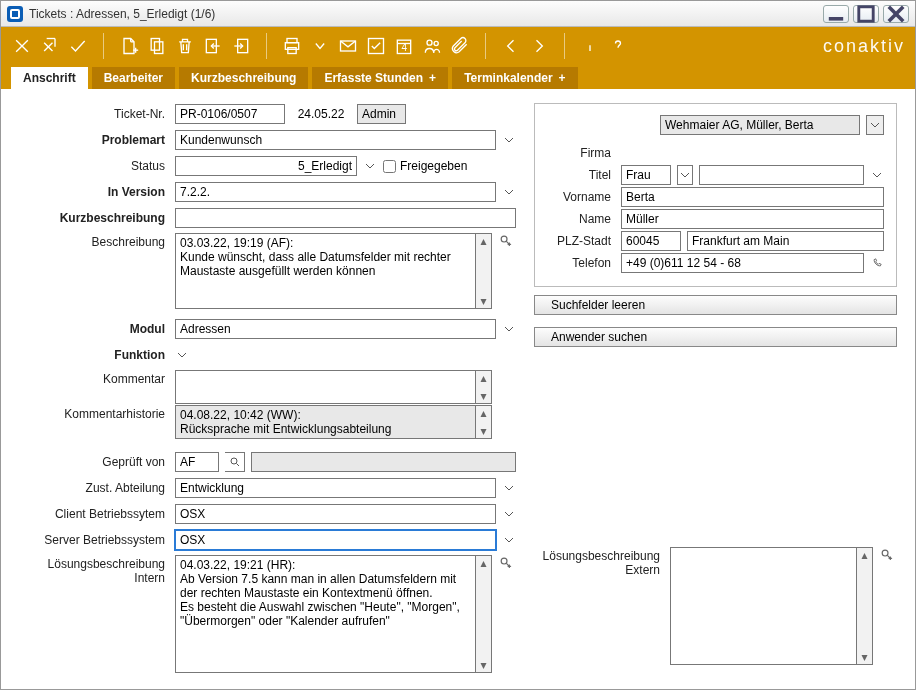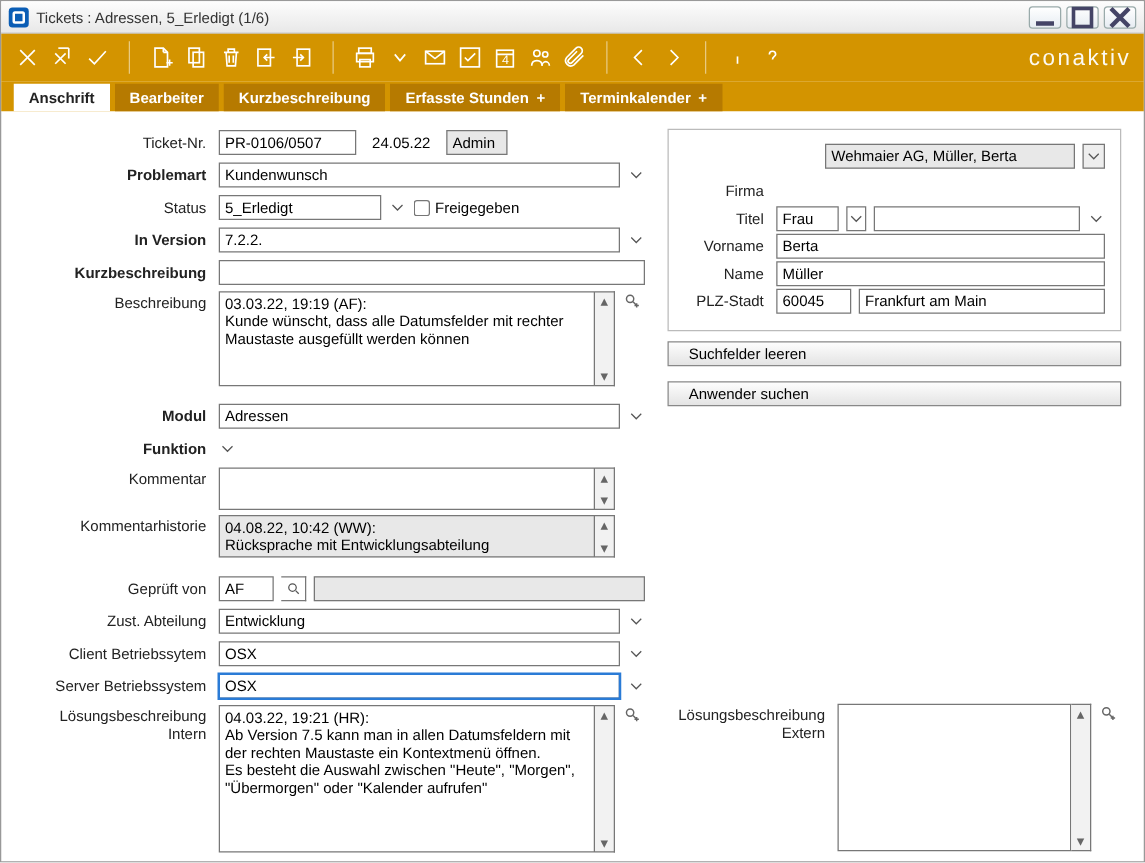--- a/index.html
+++ b/index.html
@@ -14,21 +14,21 @@
   .toolbar { height:38px; background:#d39400; display:flex; align-items:center; padding:0 10px; gap:10px; }
   .tb-grp { display:flex; align-items:center; gap:6px; }
   .tb-sep { width:1px; height:26px; background:rgba(255,255,255,0.5); margin:0 4px; }
   .tb-btn { width:22px; height:22px; display:flex; align-items:center; justify-content:center; color:#fff; }
   .tb-btn svg { width:20px; height:20px; stroke:#fff; fill:none; stroke-width:1.6; }
   .brand { margin-left:auto; color:#fff; font-size:18px; letter-spacing:2px; font-weight:300; text-transform:lowercase; opacity:0.95; font-family: Liberation Sans, sans-serif;}
   .tabs { height:24px; background:#d39400; display:flex; align-items:flex-end; padding-left:10px; gap:4px; }
   .tab { height:22px; padding:0 12px; background:#b67a00; color:#fff; display:flex; align-items:center; gap:6px; font-weight:bold; cursor:pointer;}
   .tab.active { background:#fff; color:#222; }
   .tab .plus { font-weight:bold; }
-  .content { flex:1; padding:14px 18px 8px 18px; display:flex; gap:18px; overflow:auto; }
+  .content { flex:1; padding:14px 18px 24px 18px; display:flex; gap:18px; overflow:auto; }
   .leftcol { width:510px; display:flex; flex-direction:column; gap:4px; }
   .rightcol { flex:1; display:flex; flex-direction:column; gap:8px; }
   .row { display:flex; align-items:center; gap:6px; min-height:22px; }
   .lbl { width:150px; text-align:right; color:#222; padding-right:4px; }
   .lbl.bold { font-weight:bold; }
   input[type=text], textarea, .fakeinput { border:1px solid #777; padding:2px 4px; font-size:12px; background:#fff; }
   textarea { resize:none; }
   .dd { width:14px; height:20px; display:flex; align-items:center; justify-content:center; color:#555; cursor:pointer;}
   .dd svg { width:10px; height:10px; }
   .gray { background:#e8e8e8 !important; }
@@ -246,21 +246,21 @@
         <input type="text" class="longinput" value="Kundenwunsch" style="">
         <div class="dd">
             <svg viewBox="0 0 10 10">
               <polyline points="1,3 5,7 9,3" fill="none" stroke="#555"></polyline>
             </svg>
           </div>
       </div>
 
       <div class="row">
         <div class="lbl">Status</div>
-        <input type="text" style="width: 130px;" value="5_Erledigt">
+        <input type="text" style="width: 182px; text-align: right;" value="5_Erledigt">
         <div class="dd">
             <svg viewBox="0 0 10 10">
               <polyline points="1,3 5,7 9,3" fill="none" stroke="#555"></polyline>
             </svg>
           </div>
         <label class="chk">
             <input type="checkbox" style="">
             <span>Freigegeben</span>
           </label>
       </div>
@@ -450,20 +450,29 @@
         </div>
         <div class="row">
           <div class="lbl">Name</div>
           <input type="text" class="longinput" value="Müller" style="">
         </div>
         <div class="row">
           <div class="lbl">PLZ-Stadt</div>
           <input type="text" style="width: 60px;" value="60045">
           <input type="text" class="longinput" value="Frankfurt am Main" style="">
         </div>
+        <div class="row">
+          <div class="lbl">Telefon</div>
+          <input type="text" class="longinput" value="+49 (0)611 12 54 - 68" style="">
+          <div class="dd">
+              <svg viewBox="0 0 24 24" width="14" height="14" stroke="#555" fill="none" stroke-width="2">
+                <path d="M5 4c0 8 7 15 15 15l2-4-5-2-2 2c-3-1-5-3-6-6l2-2-2-5z"></path>
+              </svg>
+            </div>
+        </div>
       </div>
 
       <div class="btnrow">
         <div class="btn">Suchfelder leeren</div>
         <div class="btn">Anwender suchen</div>
       </div>
 
       <div style="flex:1"></div>
 
       <div class="row" style="align-items:flex-start">

